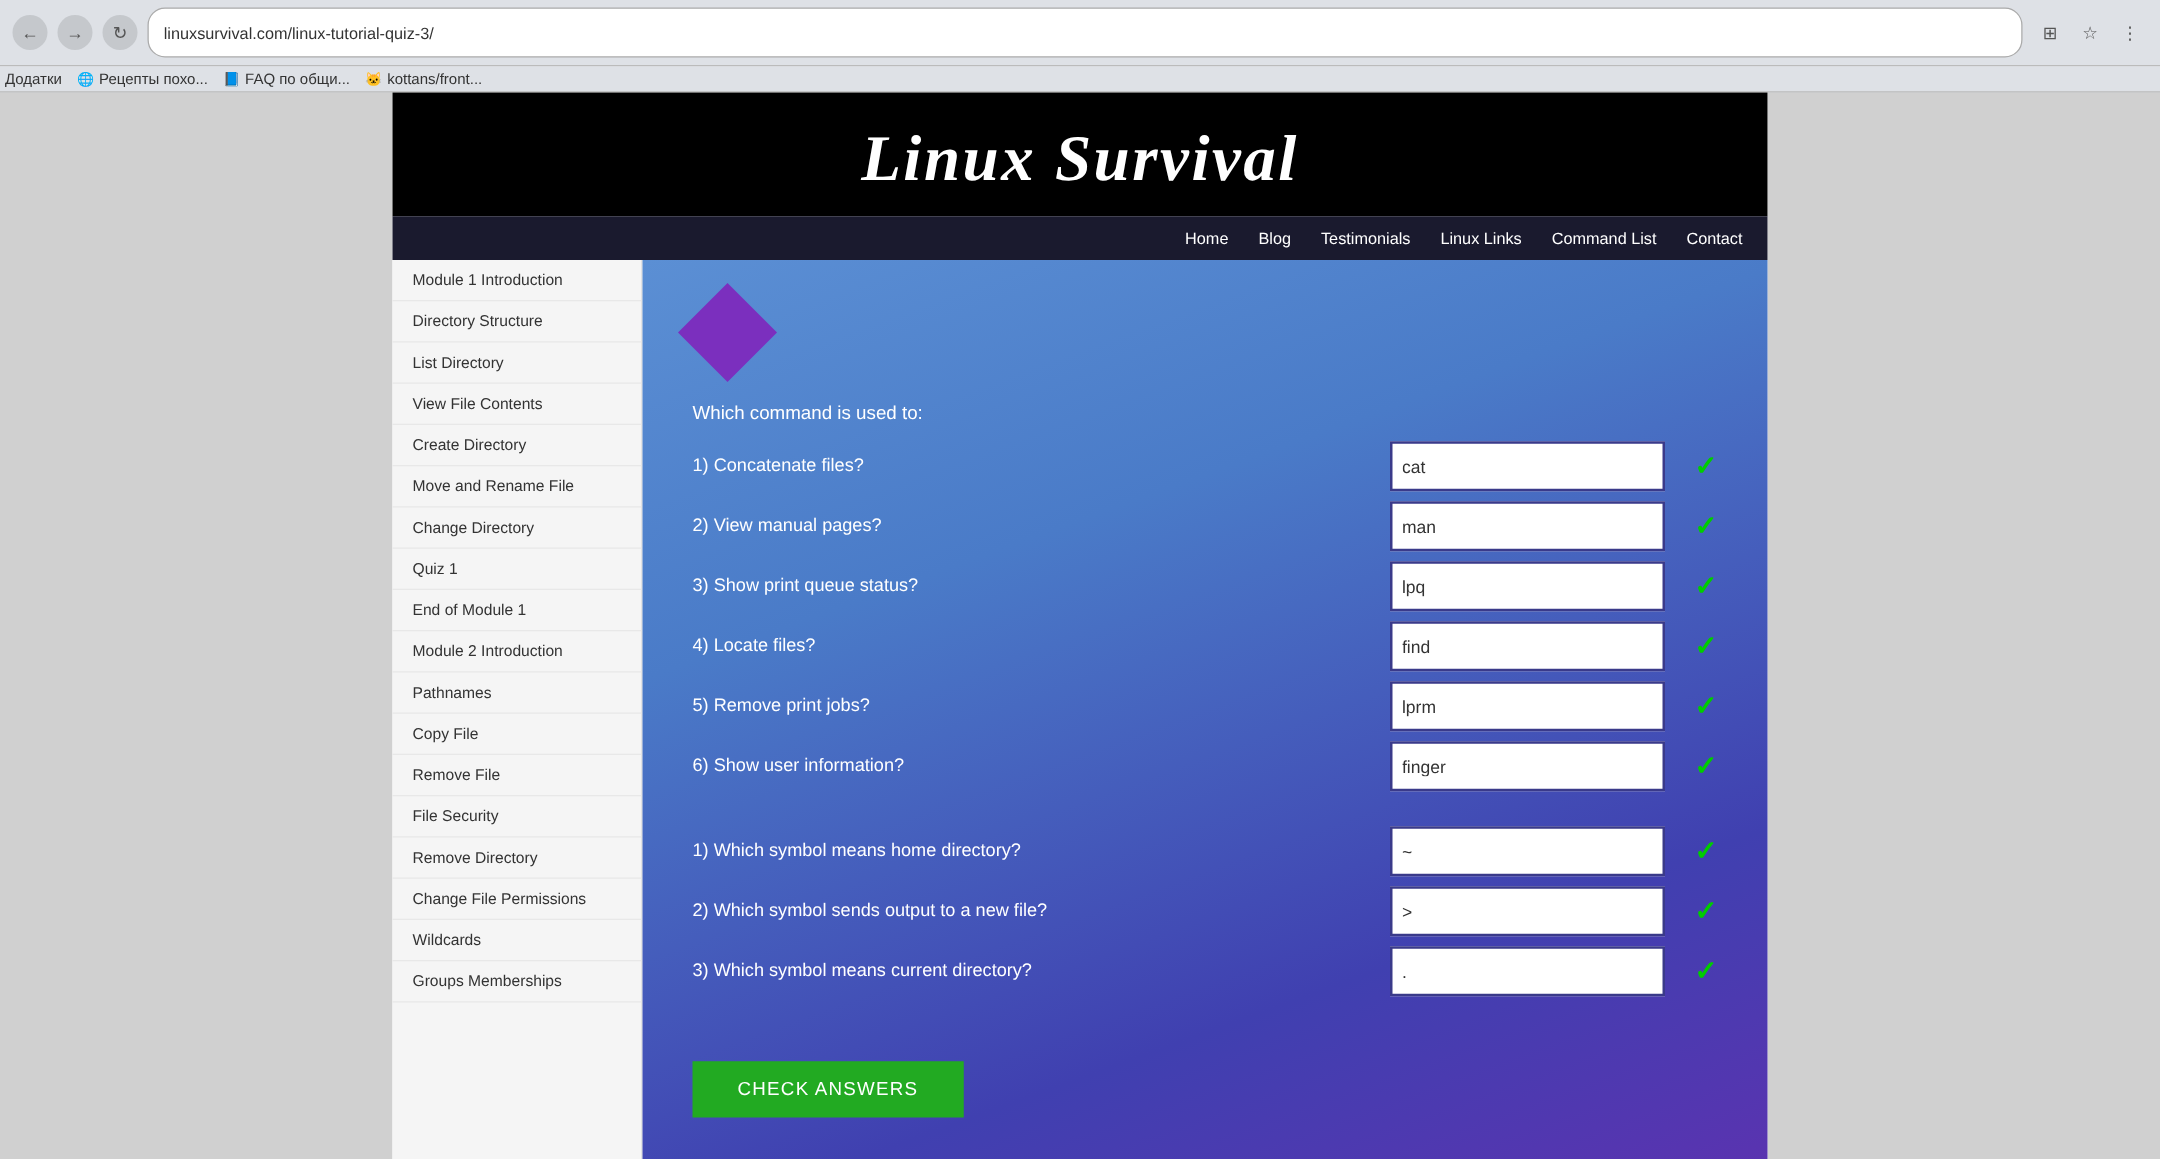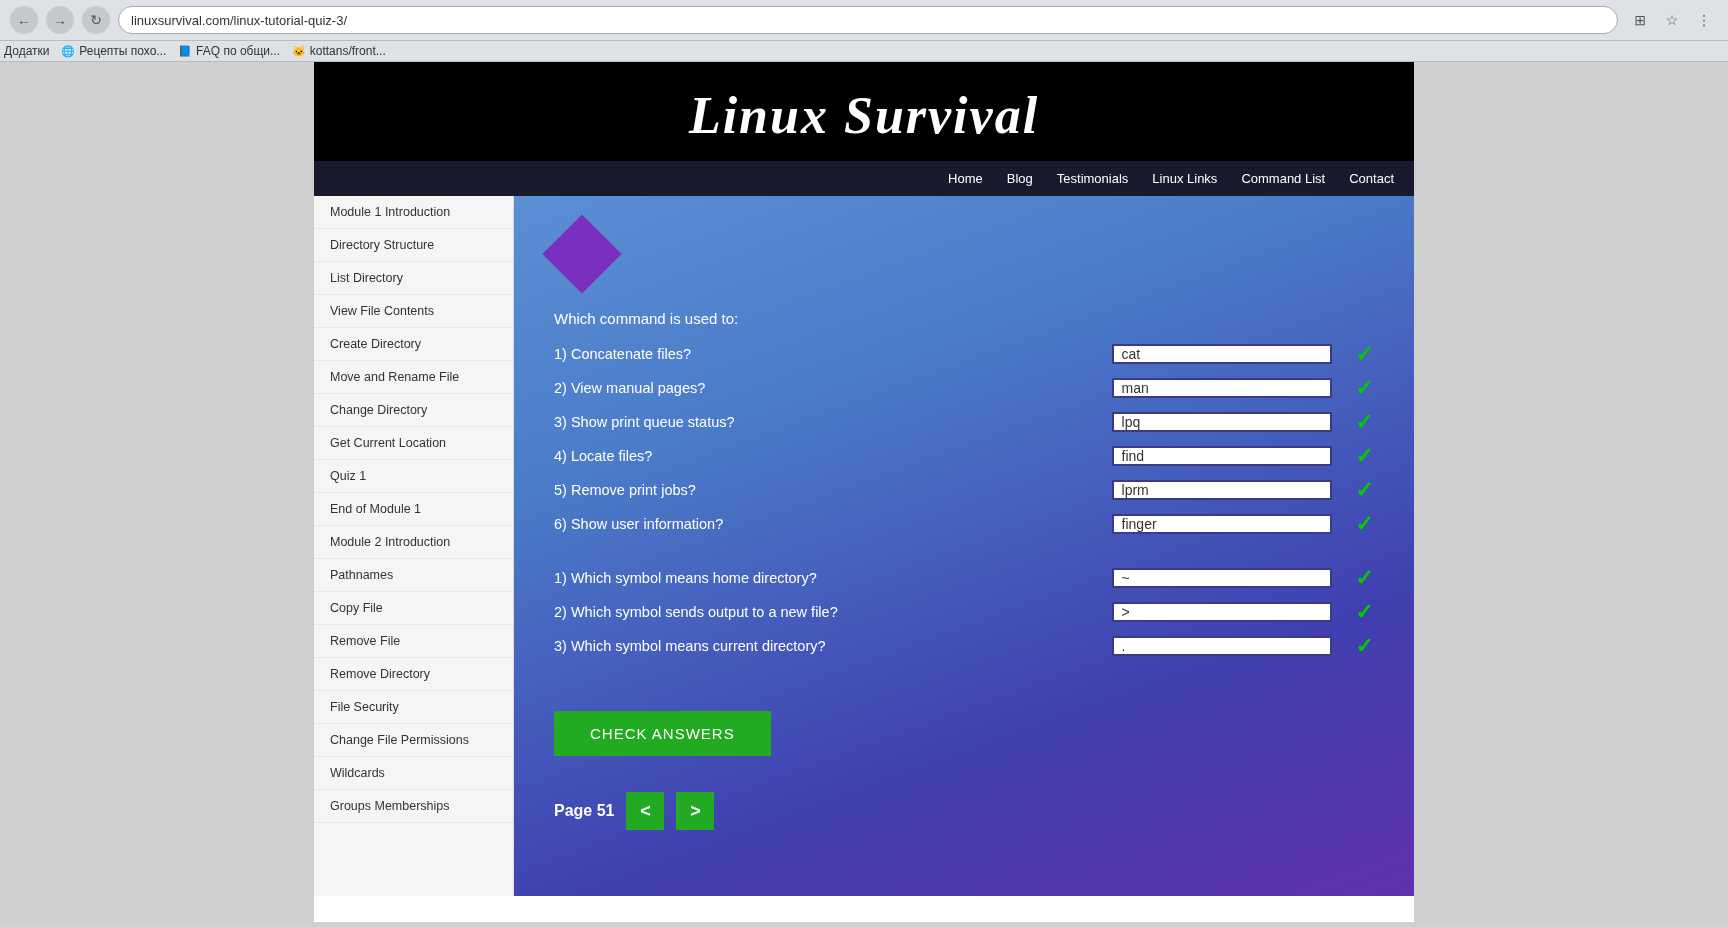--- a/index.html
+++ b/index.html
@@ -13,21 +13,21 @@
       align-items: center;
       gap: 8px;
       border-bottom: 1px solid #bbb;
     }
     .browser-nav-btn {
       width: 28px; height: 28px; border-radius: 50%; border: none;
       background: #c5c8cc; cursor: pointer; display: flex; align-items: center; justify-content: center;
       font-size: 14px; color: #555;
     }
     .address-bar {
-      flex: 1; height: 28px; border-radius: 14px; border: 1px solid #aaa;
+      flex: 1; height: 40px; border-radius: 14px; border: 1px solid #aaa;
       background: white; padding: 0 12px; font-size: 13px; color: #333;
     }
     .browser-icons { display: flex; gap: 4px; align-items: center; }
     .browser-icon-btn {
       width: 28px; height: 28px; border-radius: 50%; border: none;
       background: transparent; cursor: pointer; font-size: 14px; color: #555;
       display: flex; align-items: center; justify-content: center;
     }
 
     
@@ -152,21 +152,21 @@
     }
     .question-text {
       color: white;
       font-size: 14.5px;
       min-width: 320px;
       flex: 1;
     }
     .answer-input {
       width: 220px;
       min-width: 180px;
-      height: 20px;
+      height: 40px;
       border: 2px solid #3a3a8a;
       padding: 4px 8px;
       font-size: 14px;
       background: white;
       color: #333;
       outline: none;
     }
     .checkmark {
       color: #00cc00;
       font-size: 22px;
@@ -276,29 +276,28 @@
   <div class="content-area">
 
     <div class="sidebar">
       <div class="sidebar-item">Module 1 Introduction</div>
       <div class="sidebar-item">Directory Structure</div>
       <div class="sidebar-item">List Directory</div>
       <div class="sidebar-item">View File Contents</div>
       <div class="sidebar-item">Create Directory</div>
       <div class="sidebar-item">Move and Rename File</div>
       <div class="sidebar-item">Change Directory</div>
-      <div class="sidebar-item">Get Current Location</div>
       <div class="sidebar-item">Quiz 1</div>
       <div class="sidebar-item">End of Module 1</div>
       <div class="sidebar-item">Module 2 Introduction</div>
       <div class="sidebar-item">Pathnames</div>
       <div class="sidebar-item">Copy File</div>
       <div class="sidebar-item">Remove File</div>
+      <div class="sidebar-item">File Security</div>
       <div class="sidebar-item">Remove Directory</div>
-      <div class="sidebar-item">File Security</div>
       <div class="sidebar-item">Change File Permissions</div>
       <div class="sidebar-item">Wildcards</div>
       <div class="sidebar-item">Groups Memberships</div>
     </div>
 
     <div class="main-content">
 
       
       <div class="quiz-header">
         <div class="quiz-diamond-wrapper">

